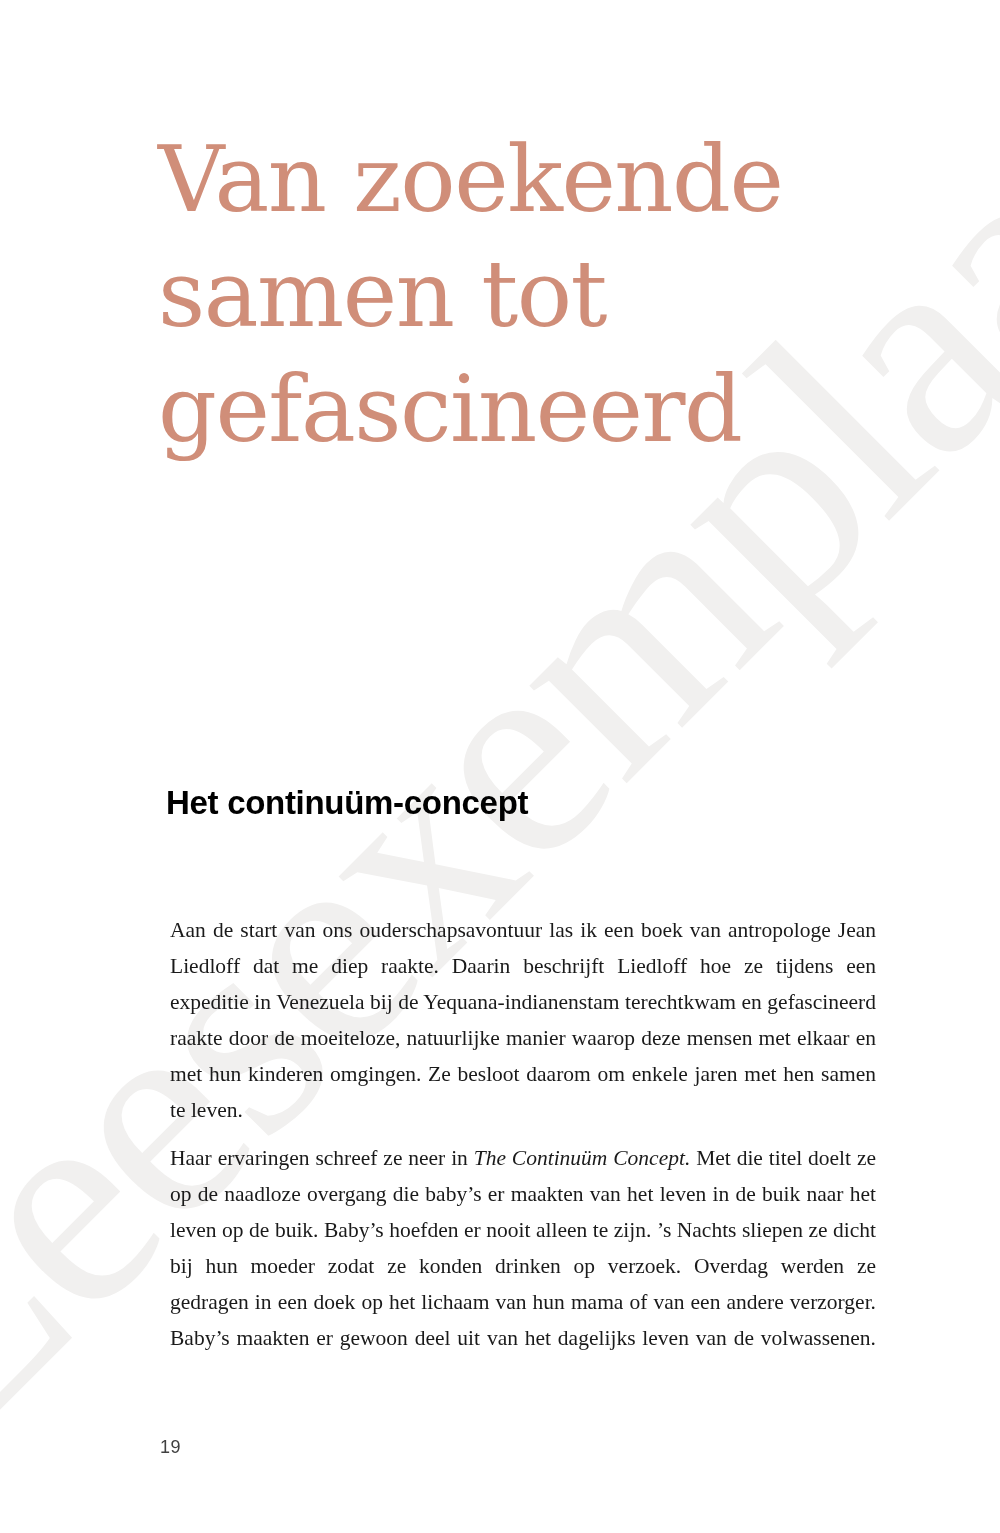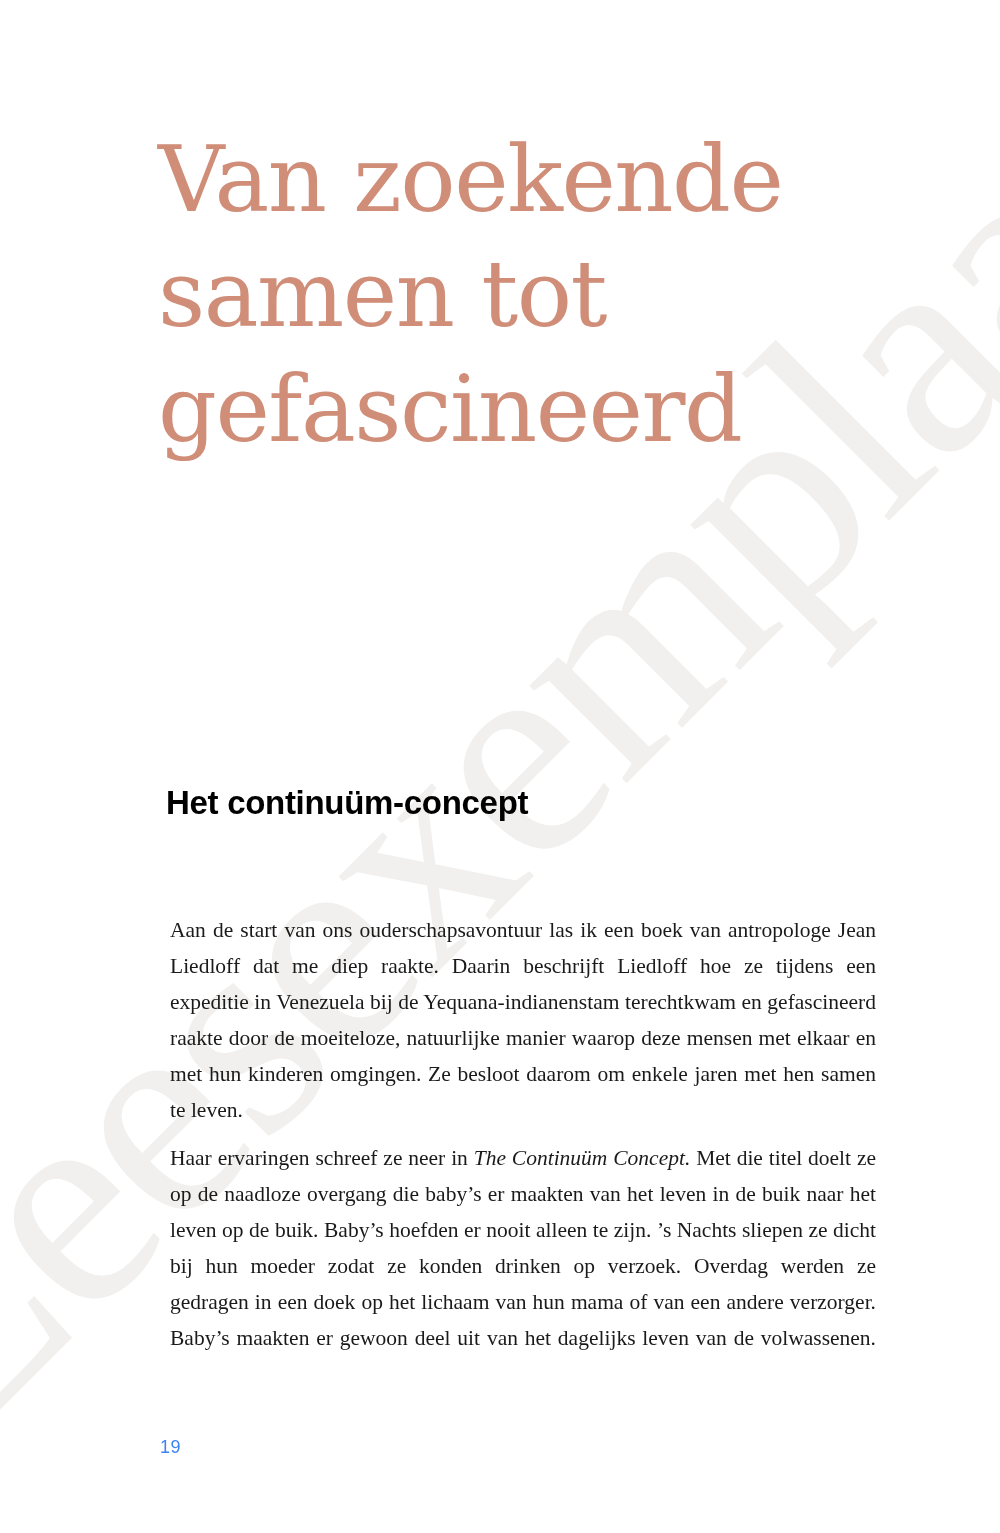--- a/index.html
+++ b/index.html
@@ -111,21 +111,21 @@
   .book-title-italic {
     font-style: italic;
   }
 
   
   .folio {
     position: absolute;
     left: 160px;
     top: 1438px;
     margin: 0;
-    color: #3b82f6;
+    color: #404040;
     font-family: "Liberation Sans", "DejaVu Sans", sans-serif;
     font-size: 18px;
     line-height: 1;
     letter-spacing: 0.5px;
   }
 </style>
 </head>
 <body>
 
 <div class="page">

